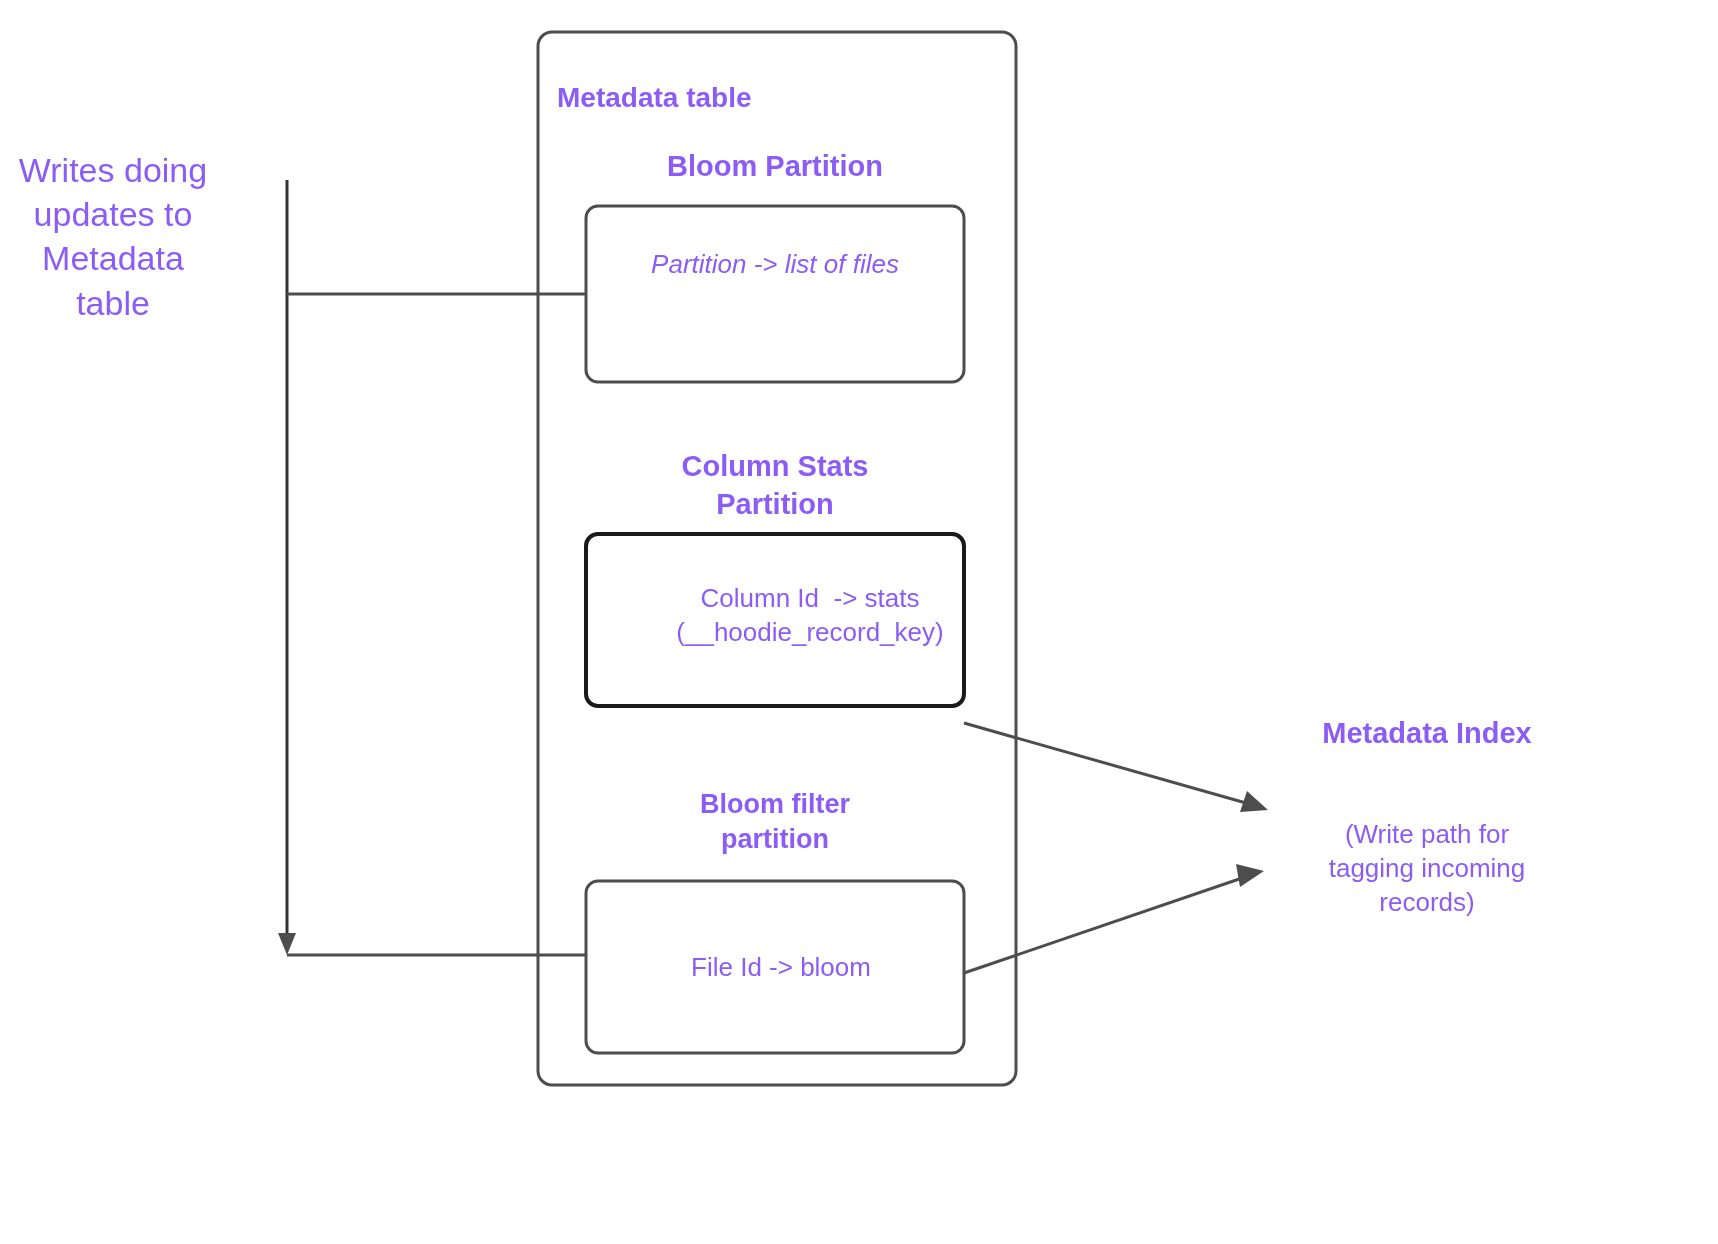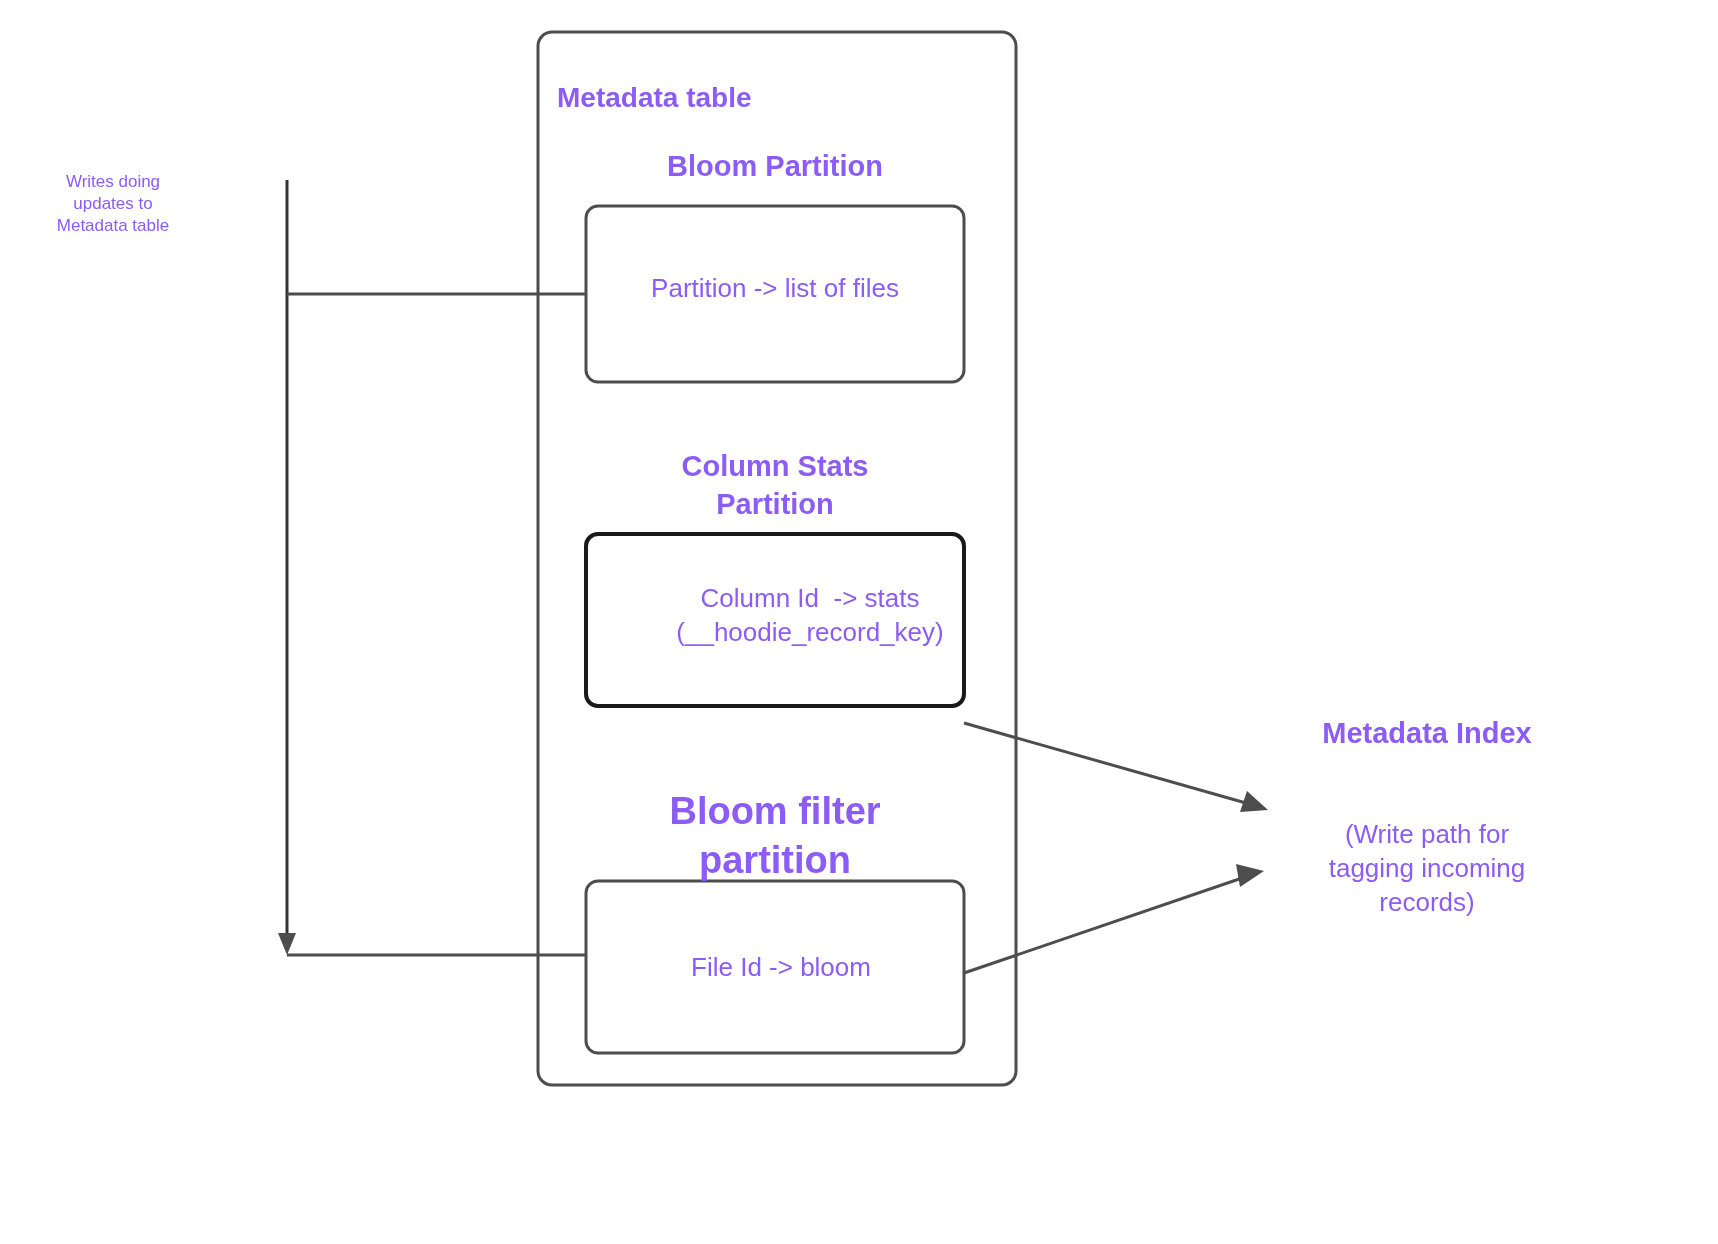--- a/index.html
+++ b/index.html
@@ -56,61 +56,62 @@
     color: #8b5cf6;
     text-align: center;
     line-height: 1.30;
     white-space: pre-wrap;
   }
   .lbl-bold {
     font-weight: bold;
   }
   .t-writes {
     left: 8px;
-    top: 171px;
+    top: 148px;
     width: 210px;
-    font-size: 17px;
+    font-size: 34px;
   }
   .t-metadata-table {
     left: 557px;
     top: 80px;
     width: 330px;
     font-size: 28px;
     text-align: left;
   }
   .t-files-partition {
     left: 585px;
     top: 148px;
     width: 380px;
     font-size: 29px;
   }
   .t-files-box {
     left: 588px;
-    top: 272px;
+    top: 248px;
     width: 374px;
     font-size: 26px;
+    font-style: italic;
   }
   .t-colstats-partition {
     left: 585px;
     top: 437px;
     width: 380px;
     font-size: 29px;
     margin-top: 11px;
   }
   .t-colstats-box {
     left: 588px;
     top: 582px;
     width: 444px;
     font-size: 26px;
   }
   .t-bloom-partition {
     left: 585px;
     top: 787px;
     width: 380px;
-    font-size: 38px;
+    font-size: 27px;
   }
   .t-bloom-box {
     left: 588px;
     top: 951px;
     width: 386px;
     font-size: 26px;
   }
   .t-meta-index {
     left: 1282px;
     top: 715px;

